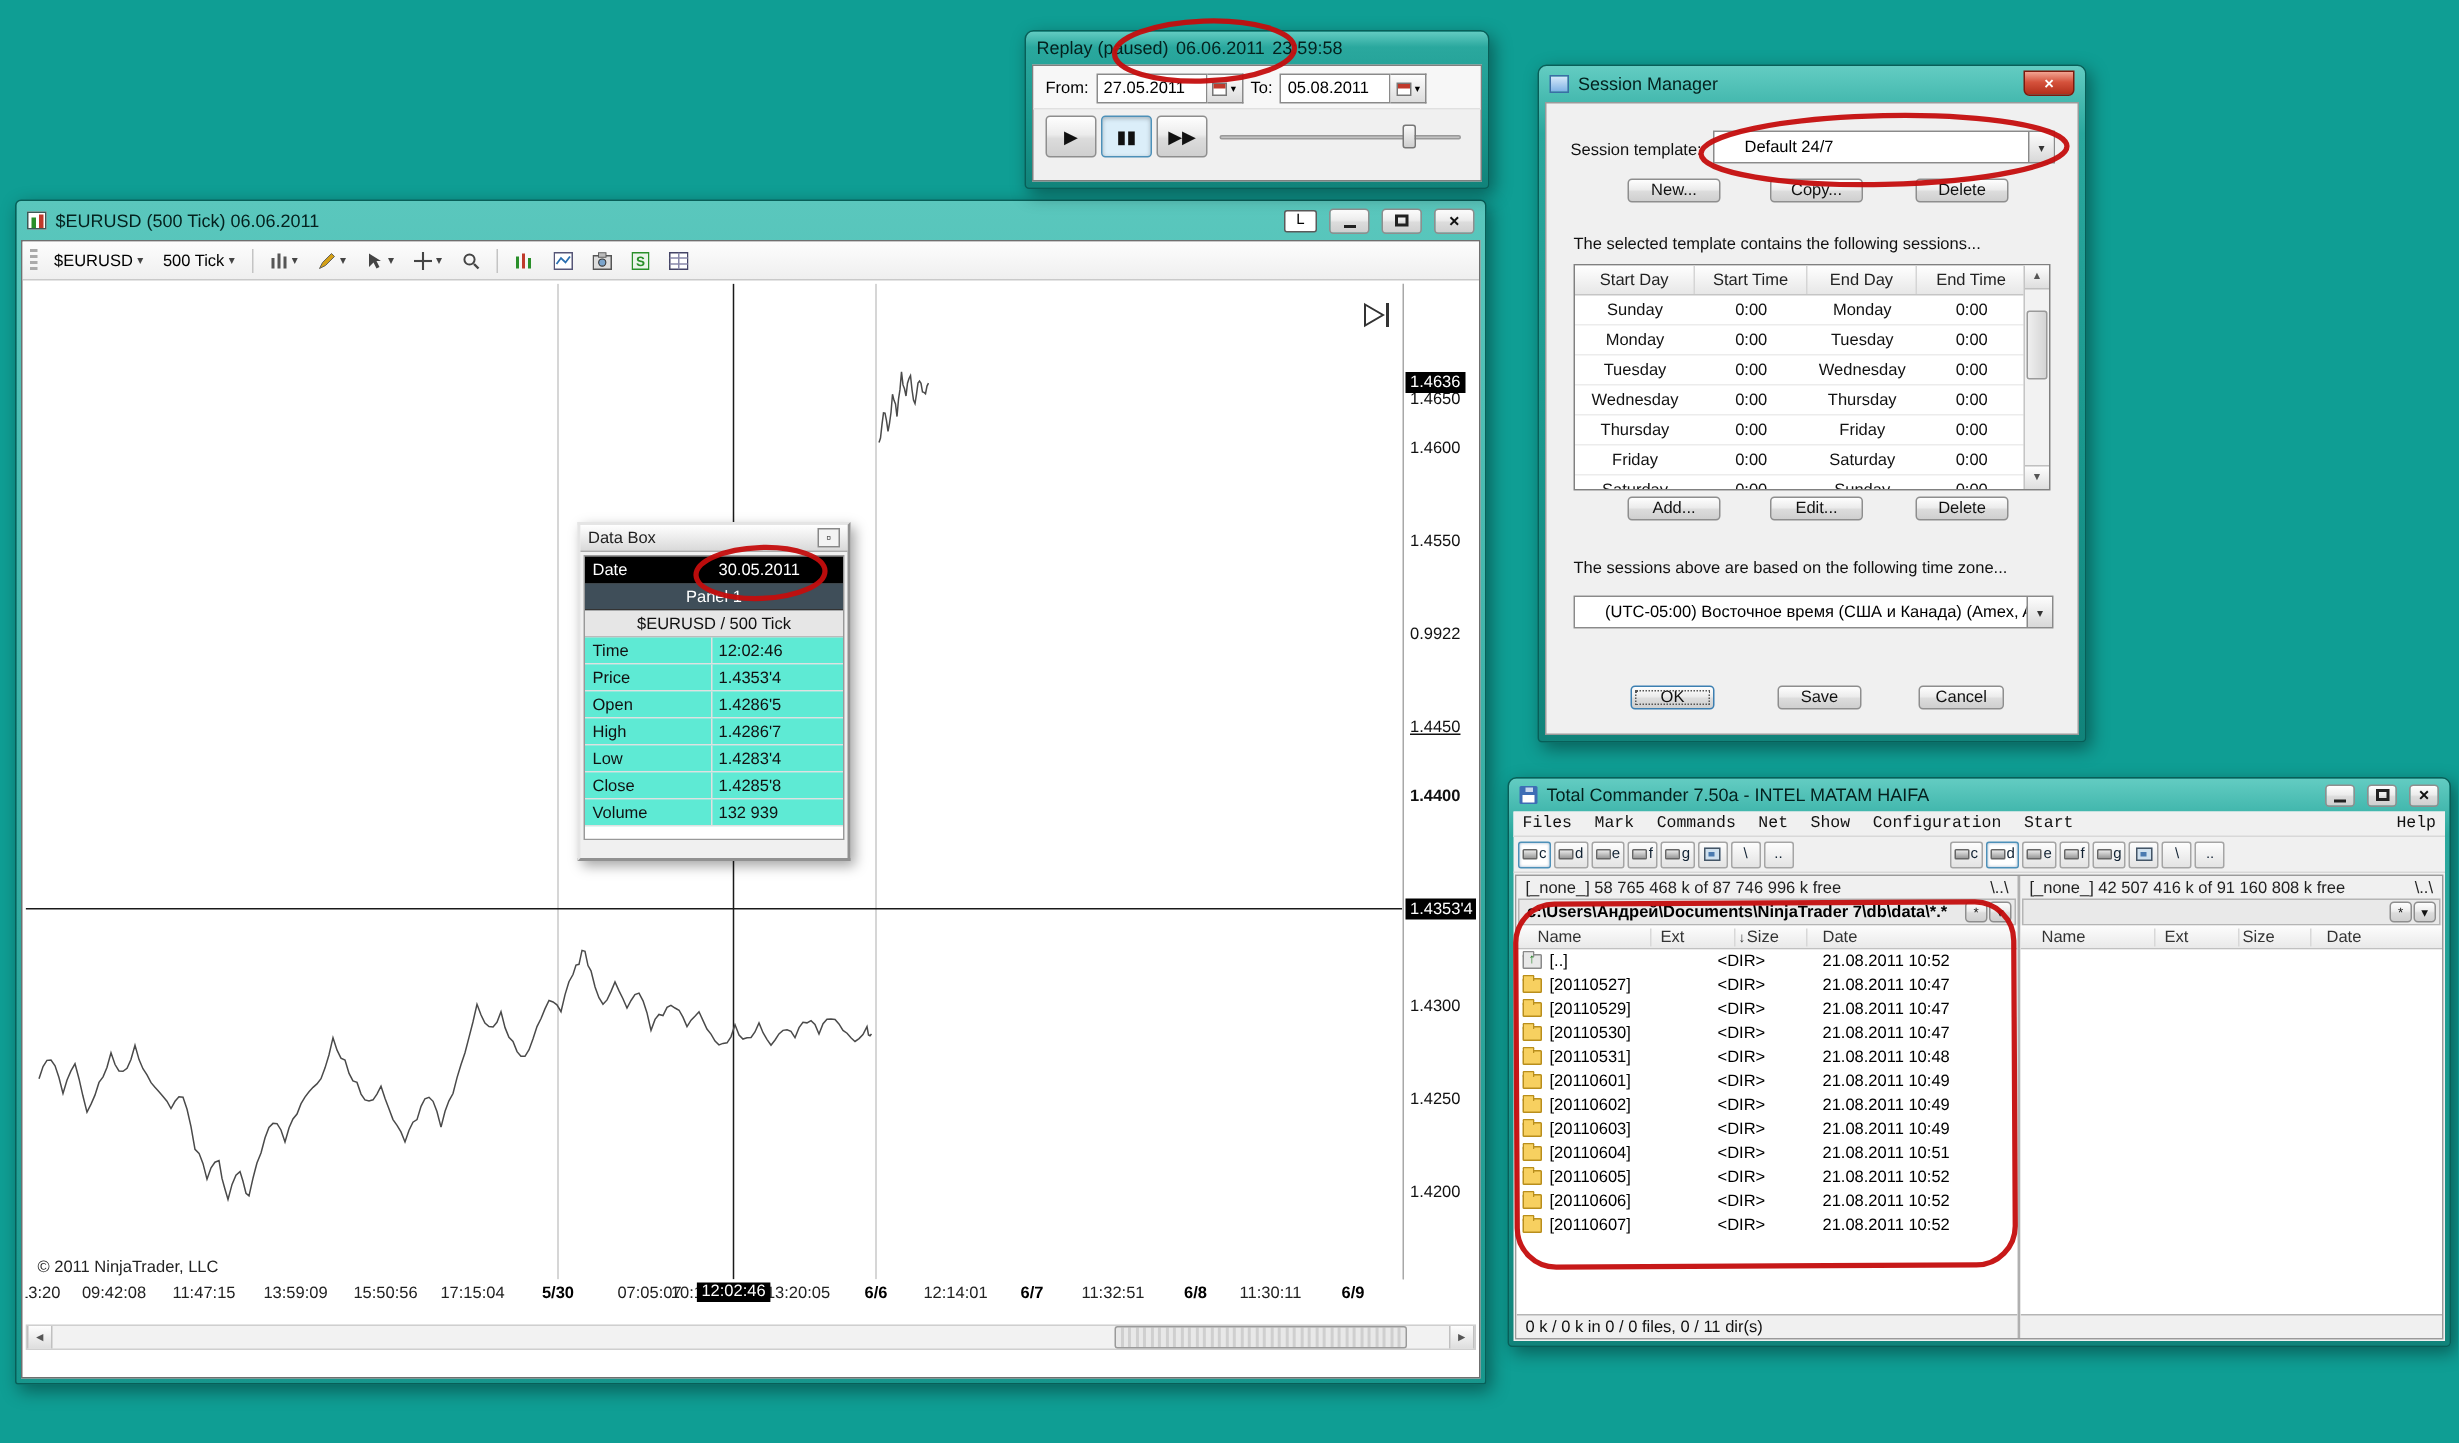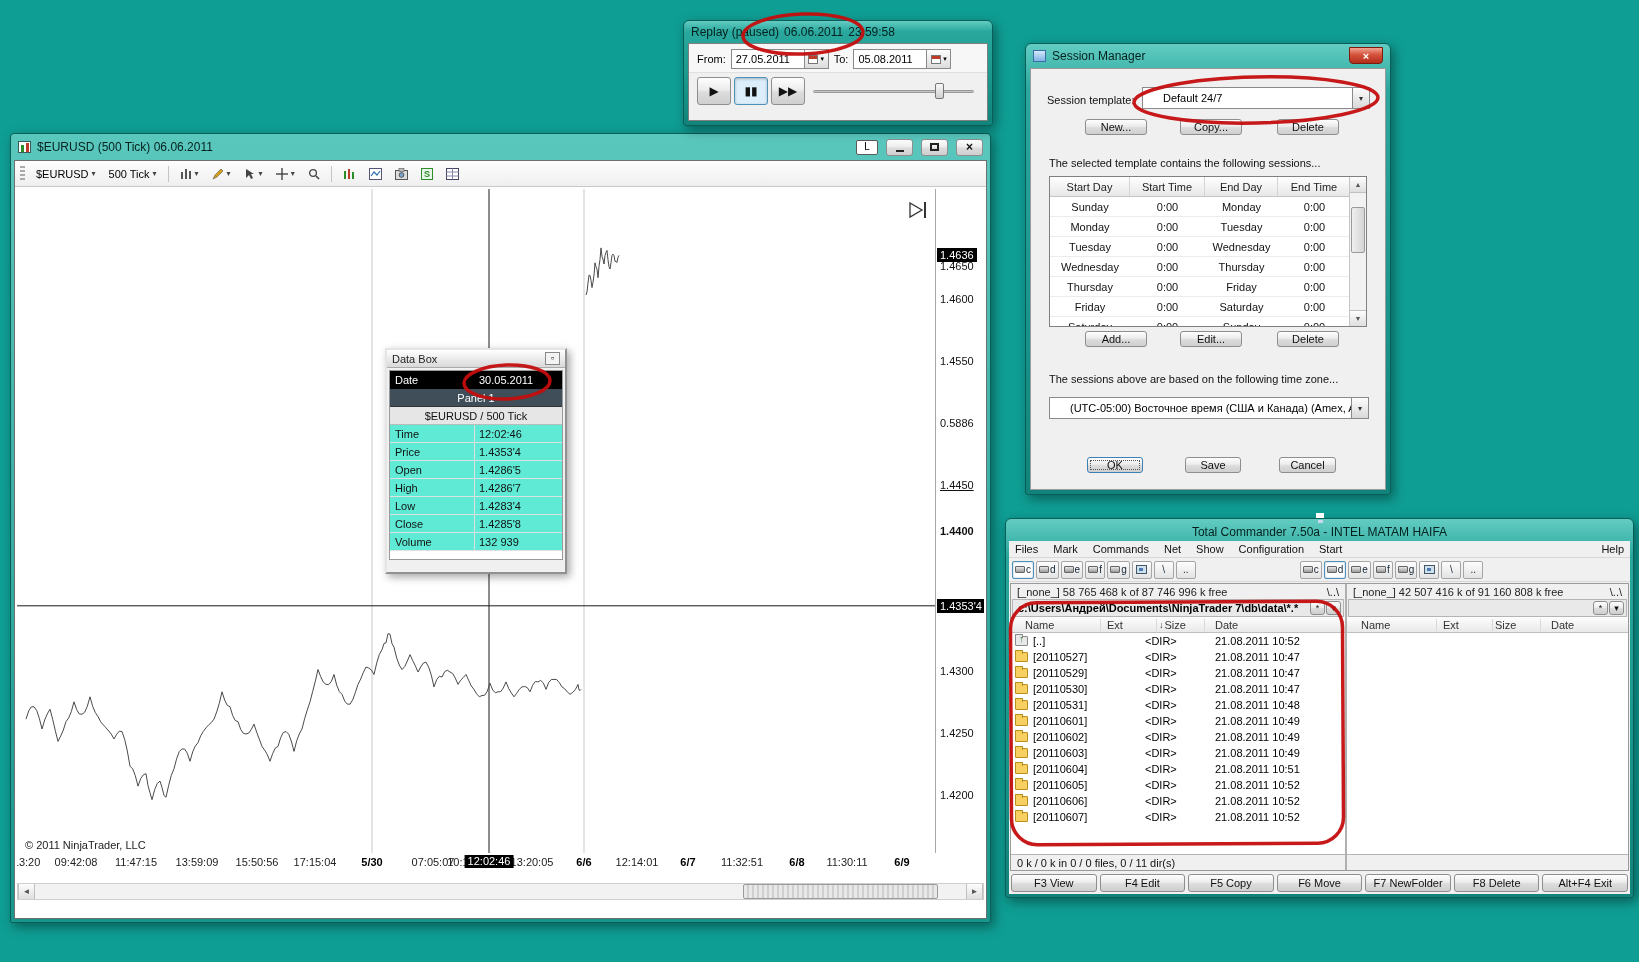--- a/index.html
+++ b/index.html
@@ -123,27 +123,27 @@
   .sc0{width:80px;} .sc1{width:75px;} .sc2{width:73px;} .sc3{width:73px;}
   .sm-vscroll{position:absolute;right:0;top:0;bottom:0;width:17px;background:#f2f2f2;border-left:1px solid #c5c5c5;}
   .sbv-btn{position:absolute;left:0;right:0;height:16px;display:flex;align-items:center;justify-content:center;
            font-size:7px;color:#555;background:linear-gradient(#fdfdfd,#dedede);border-bottom:1px solid #c0c0c0;}
   .sbv-btn.bottom{bottom:0;top:auto;border-top:1px solid #c0c0c0;border-bottom:none;}
   .sbv-thumb{position:absolute;left:1px;right:1px;top:30px;height:46px;background:linear-gradient(90deg,#efefef,#d4d4d4);
              border:1px solid #9a9a9a;border-radius:2px;}
 
   
   .win-tc{left:1005px;top:518px;width:629px;height:380px;z-index:20;}
-  .tc-titlebar{height:22px;flex-direction:column;}
+  .tc-titlebar{height:22px;}
   .floppy{width:12px;height:12px;background:#3d6db5;position:relative;border-radius:1px;}
   .floppy::before{content:"";position:absolute;left:2px;bottom:1px;width:8px;height:5px;background:#fff;}
   .floppy::after{content:"";position:absolute;left:4px;top:1px;width:5px;height:3px;background:#c8d8ee;}
   .tc-winbtn{width:20px;height:15px;margin-left:2px;}
   .tc-body{position:absolute;left:3px;right:3px;top:22px;bottom:3px;background:#f0f0f0;display:flex;flex-direction:column;font-size:11px;}
-  .tc-menu{display:flex;align-items:center;height:17px;padding:0 6px;background:#f0f0f0;border-bottom:1px solid #d8d8d8;}
+  .tc-menu{display:flex;align-items:center;height:17px;padding:0 6px;background:#f0f0f0;border-bottom:1px solid #d8d8d8;font-family:Liberation Mono, monospace;}
   .tc-menu-items{display:flex;gap:15px;}
   .tc-menu-item,.tc-menu-help{color:#111;}
   .tc-menu-help{margin-left:auto;}
   .tc-drivebar{display:flex;align-items:center;height:24px;padding:0 3px;gap:2px;border-bottom:1px solid #d8d8d8;}
   .drive-group{display:flex;gap:2px;}
   .drive-btn{height:18px;min-width:20px;padding:0 2px;display:inline-flex;align-items:center;justify-content:center;gap:1px;
              background:linear-gradient(#fdfdfd,#e3e3e3);border:1px solid #a5a5a5;border-radius:2px;font-size:10px;color:#123;}
   .drive-btn.active{background:#fff;border:1px solid #4d90b8;box-shadow:inset 0 0 2px rgba(0,60,120,.4);}
   .drive-icon{display:inline-block;width:10px;height:7px;background:linear-gradient(#e8e8e8,#9a9a9a);border:1px solid #666;border-radius:1px;}
   .net-icon{display:inline-block;width:11px;height:9px;background:#cfe0ee;border:1px solid #456;position:relative;}
@@ -297,21 +297,21 @@
               <polygon points="893,14 905,21 893,28" fill="none" stroke="#333" stroke-width="1.3"></polygon>
               <line x1="908" y1="13" x2="908" y2="29" stroke="#333" stroke-width="2"></line>
             </g>
           </svg>
         <div class="price-axis" id="price-axis">
             <span class="plab" style="top: 600px;">1.4200</span>
             <span class="plab" style="top: 538px;">1.4250</span>
             <span class="plab" style="top: 476px;">1.4300</span>
             <span class="plab" style="top: 336px; font-weight: bold;">1.4400</span>
             <span class="plab" style="top: 290px; text-decoration: underline;">1.4450</span>
-            <span class="plab" style="top: 228px;">0.5886</span>
+            <span class="plab" style="top: 228px;">0.9922</span>
             <span class="plab" style="top: 166px;">1.4550</span>
             <span class="plab" style="top: 104px;">1.4600</span>
             <span class="plab" style="top: 42px; margin-top: 29px;">1.4650</span>
           <span class="pmarker pmarker-last">1.4636</span>
           <span class="pmarker pmarker-cross">1.4353'4</span>
         </div>
         <div class="x-axis" id="x-axis">
             <span class="xlab bold" style="left: 885px;">6/9</span>
             <span class="xlab" style="left: 830px;">11:30:11</span>
             <span class="xlab bold" style="left: 780px;">6/8</span>
@@ -733,30 +733,20 @@
             <span class="hext">Ext</span>
             <span class="hsize">
                 <span>Size</span>
               </span>
             <span class="hdate">Date</span>
           </div>
           <div class="tc-list"></div>
           <div class="tc-status"></div>
         </div>
       </div>
-      <div class="tc-fkeys">
-
-      <button class="btn3 fkey-btn">F3 View</button>
-          <button class="btn3 fkey-btn">F4 Edit</button>
-          <button class="btn3 fkey-btn">F5 Copy</button>
-          <button class="btn3 fkey-btn">F6 Move</button>
-          <button class="btn3 fkey-btn">F7 NewFolder</button>
-          <button class="btn3 fkey-btn">F8 Delete</button>
-          <button class="btn3 fkey-btn">Alt+F4 Exit</button>
-        </div>
     </div>
   </section>
 
   <svg class="annotations" viewBox="0 0 1639 962">
     <ellipse cx="803" cy="34" rx="60" ry="20" transform="rotate(-2 803 34)"></ellipse>
     <ellipse cx="1256" cy="100" rx="122" ry="23" transform="rotate(-1.2 1256 100)"></ellipse>
     <ellipse cx="507" cy="382" rx="43" ry="17" transform="rotate(-2 507 382)"></ellipse>
     <rect x="1011" y="602" width="332" height="242" rx="26" transform="rotate(-0.3 1177 723)"></rect>
   </svg>
 

